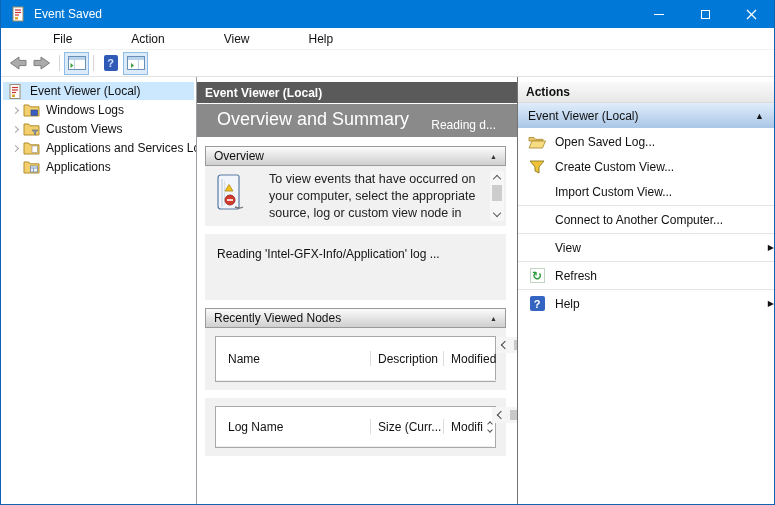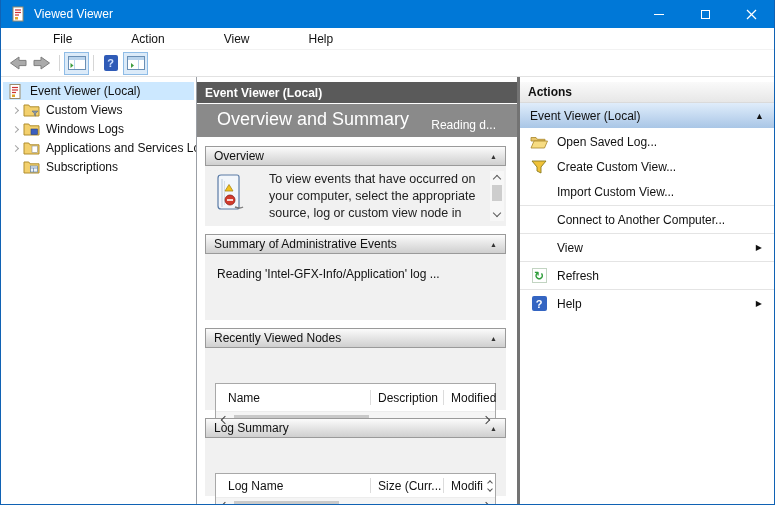--- a/index.html
+++ b/index.html
@@ -63,47 +63,47 @@
   .overview-text { width:218px; margin-left:14px; line-height:17px; font-size:12.5px; color:#222; overflow:hidden; }
   .vscroll { width:14px; margin-left:auto; background:#f7f7f7; display:flex; flex-direction:column; align-items:center; padding:3px 0; }
   .vthumb { width:10px; height:16px; background:#cdcdcd; margin:3px 0; }
   .vs-chev { width:6px; height:6px; border-right:1.4px solid #5c5c5c; border-bottom:1.4px solid #5c5c5c; display:inline-block; }
   .vs-up { transform:rotate(-135deg); margin-top:2px; }
   .vs-down { transform:rotate(45deg); margin-top:auto; margin-bottom:2px; }
 
   .summary-body { height:66px; padding:13px 0 0 12px; }
 
   .table-section-body { height:62px; padding:8px 10px; }
-  .tablebox { background:#fff; border:1px solid #a8a8a8; height:100%; display:flex; flex-direction:column;margin-top:27px; }
+  .tablebox { background:#fff; border:1px solid #a8a8a8; height:100%; display:flex; flex-direction:row; }
   .t-cols { flex:1; display:flex; align-items:center; padding-left:12px; border-bottom:1px solid #ededed; }
   .t-col { display:flex; align-items:center; height:100%; }
   .col-name { width:142px; flex:none; }
   .col-mid { width:72px; flex:none; padding-left:7px; }
   .col-last { flex:1; padding-left:7px; }
   .col-sep { width:1px; height:15px; background:#dcdcdc; flex:none; }
   .sort-stack { display:flex; flex-direction:column; margin-left:5px; gap:2px; }
   .ss-chev { width:4px; height:4px; border-right:1.2px solid #555; border-bottom:1.2px solid #555; display:inline-block; }
   .ss-up { transform:rotate(-135deg); } .ss-down { transform:rotate(45deg); }
   .hscroll { height:16px; flex:none; display:flex; align-items:center; padding:0 6px; background:#f5f5f5; }
   .hs-chev { width:6px; height:6px; border-right:1.4px solid #444; border-bottom:1.4px solid #444; display:inline-block; flex:none; }
   .hs-left { transform:rotate(135deg); } .hs-right { transform:rotate(-45deg); margin-left:auto; }
   .hthumb { height:10px; background:#c9c9c9; margin-left:6px; flex:none; }
   .hthumb.w-recent { width:135px; }
   .hthumb.w-log { width:105px; }
   .log-section { margin-bottom:0; }
   .log-body { height:58px; padding:8px 10px; }
 
   
-  .actions-panel { flex:1; border-left:3px solid #737373; padding-top:5px; display:flex; flex-direction:column; background:#fff; }
+  .actions-panel { flex:1; border-left:1px solid #737373; padding-top:5px; display:flex; flex-direction:column; background:#fff; }
   .actions-header { height:21px; background:linear-gradient(#fafafa,#e7e7e7); border-bottom:1px solid #dadada;
                     font-weight:bold; display:flex; align-items:center; padding-left:8px; flex:none; }
   .actions-group { height:26px; background:linear-gradient(#e0edfb,#a9c6e6); display:flex; align-items:center;
                    padding:0 10px; flex:none; border-bottom:1px solid #fff; }
   .group-collapse { margin-left:auto; font-size:9px; color:#111; }
-  .action-item { height:25px; display:flex; align-items:center; padding:0 12px 0 10px; flex:none; }
+  .action-item { height:25px; display:flex; align-items:center; padding:0 0 0 10px; flex:none; }
   .action-icon { width:18px; height:16px; margin-right:9px; flex:none; display:flex; align-items:center; justify-content:center; }
   .action-arrow { margin-left:auto; font-size:8px; color:#111; }
   .action-sep { height:1px; background:#e4e4e4; flex:none; margin:1px 0; }
   .refresh-glyph { width:15px; height:15px; border:1px solid #c2d4c2; background:#fff; color:#2e9e3a; font-size:12px;
                    font-weight:bold; display:flex; align-items:center; justify-content:center; line-height:1; }
   .helpsq-glyph { width:15px; height:15px; background:#3465c2; border-radius:2px; color:#fff; font-weight:bold; font-size:11px;
                   display:flex; align-items:center; justify-content:center; }
 </style>
 </head>
 <body>
@@ -111,21 +111,21 @@
 <div class="window">
 
   <div class="titlebar">
     <svg class="app-icon" viewBox="0 0 16 16">
       <rect x="3" y="1" width="10" height="14" fill="#fff" stroke="#9a8a6a"></rect>
       <line x1="5" y1="4" x2="11" y2="4" stroke="#c33" stroke-width="1.2"></line>
       <line x1="5" y1="6.5" x2="11" y2="6.5" stroke="#c33" stroke-width="1.2"></line>
       <line x1="5" y1="9" x2="9" y2="9" stroke="#c33" stroke-width="1.2"></line>
       <rect x="5" y="11" width="3" height="2.5" fill="#e0a428"></rect>
     </svg>
-    <span class="title">Viewed Viewer</span>
+    <span class="title">Event Saved</span>
     <div class="caption-btns">
       <div class="cap-btn">
           <span class="min-glyph"></span>
         </div>
       <div class="cap-btn">
           <span class="max-glyph"></span>
         </div>
       <div class="cap-btn">
         <svg width="11" height="11" viewBox="0 0 11 11">
           <line x1="1" y1="1" x2="10" y2="10" stroke="#fff" stroke-width="1.3"></line>
@@ -188,53 +188,53 @@
           <rect x="5" y="10.5" width="3" height="2.5" fill="#e0a428"></rect>
         </svg>
         <span>Event Viewer (Local)</span>
       </div>
       <div class="tree-row">
         <span class="tree-expander">
             <span class="chev"></span>
           </span>
         <svg class="tree-icon" viewBox="0 0 17 15">
           <path d="M1,13 V2 h4.8 l1.2,1.8 H16 V13 Z" fill="#f3d06d" stroke="#b08d2e"></path>
-          <path d="M9,8 h6 l-2.4,2.6 V13 l-1.2,-0.8 V10.6 Z" fill="#8a97a8" stroke="#5f6b7a" stroke-width="0.6"></path>
-        </svg>
-        <span>Custom Views</span>
+          <rect x="8" y="7" width="6.5" height="5.5" fill="#3b5fc0" stroke="#27407f" stroke-width="0.6"></rect>
+        </svg>
+        <span>Windows Logs</span>
       </div>
       <div class="tree-row">
         <span class="tree-expander">
             <span class="chev"></span>
           </span>
         <svg class="tree-icon" viewBox="0 0 17 15">
           <path d="M1,13 V2 h4.8 l1.2,1.8 H16 V13 Z" fill="#f3d06d" stroke="#b08d2e"></path>
-          <rect x="8" y="7" width="6.5" height="5.5" fill="#3b5fc0" stroke="#27407f" stroke-width="0.6"></rect>
-        </svg>
-        <span>Windows Logs</span>
+          <path d="M9,8 h6 l-2.4,2.6 V13 l-1.2,-0.8 V10.6 Z" fill="#8a97a8" stroke="#5f6b7a" stroke-width="0.6"></path>
+        </svg>
+        <span>Custom Views</span>
       </div>
       <div class="tree-row">
         <span class="tree-expander">
             <span class="chev"></span>
           </span>
         <svg class="tree-icon" viewBox="0 0 17 15">
           <path d="M1,13 V2 h4.8 l1.2,1.8 H16 V13 Z" fill="#f3d06d" stroke="#b08d2e"></path>
           <rect x="9" y="5" width="5.5" height="6.5" fill="#fff" stroke="#8c8c8c" stroke-width="0.6"></rect>
         </svg>
         <span>Applications and Services Lo</span>
       </div>
       <div class="tree-row">
         <span class="tree-expander"></span>
         <svg class="tree-icon" viewBox="0 0 17 15">
           <path d="M1,13 V2 h4.8 l1.2,1.8 H16 V13 Z" fill="#f3d06d" stroke="#b08d2e"></path>
           <rect x="7.5" y="6" width="7" height="6" fill="#eef3f8" stroke="#5f7fa6" stroke-width="0.7"></rect>
           <line x1="7.5" y1="8" x2="14.5" y2="8" stroke="#5f7fa6" stroke-width="0.7"></line>
           <line x1="10.5" y1="8" x2="10.5" y2="12" stroke="#5f7fa6" stroke-width="0.7"></line>
         </svg>
-        <span>Subscriptions</span>
+        <span>Applications</span>
       </div>
     </div>
 
     <div class="center-panel">
       <div class="center-header">
         <span>Event Viewer (Local)</span>
       </div>
       <div class="banner">
         <span class="banner-title">Overview and Summary</span>
         <span class="banner-status">Reading d...</span>
@@ -259,24 +259,20 @@
             <div class="overview-text">To view events that have occurred on your computer, select the appropriate source, log or custom view node in the</div>
             <div class="vscroll">
               <span class="vs-chev vs-up"></span>
               <span class="vthumb"></span>
               <span class="vs-chev vs-down"></span>
             </div>
           </div>
         </div>
 
         <div class="section">
-          <div class="section-header">
-            <span>Summary of Administrative Events</span>
-            <span class="collapse-btn">▲</span>
-          </div>
           <div class="section-body summary-body">
             <span>Reading 'Intel-GFX-Info/Application' log ...</span>
           </div>
         </div>
 
         <div class="section">
           <div class="section-header">
             <span>Recently Viewed Nodes</span>
             <span class="collapse-btn">▲</span>
           </div>
@@ -298,24 +294,20 @@
               <div class="hscroll">
                 <span class="hs-chev hs-left"></span>
                 <span class="hthumb w-recent"></span>
                 <span class="hs-chev hs-right"></span>
               </div>
             </div>
           </div>
         </div>
 
         <div class="section log-section">
-          <div class="section-header">
-            <span>Log Summary</span>
-            <span class="collapse-btn">▲</span>
-          </div>
           <div class="section-body table-section-body log-body">
             <div class="tablebox">
               <div class="t-cols">
                 <div class="t-col col-name">
                     <span>Log Name</span>
                   </div>
                 <span class="col-sep"></span>
                 <div class="t-col col-mid">
                     <span>Size (Curr...</span>
                   </div>

